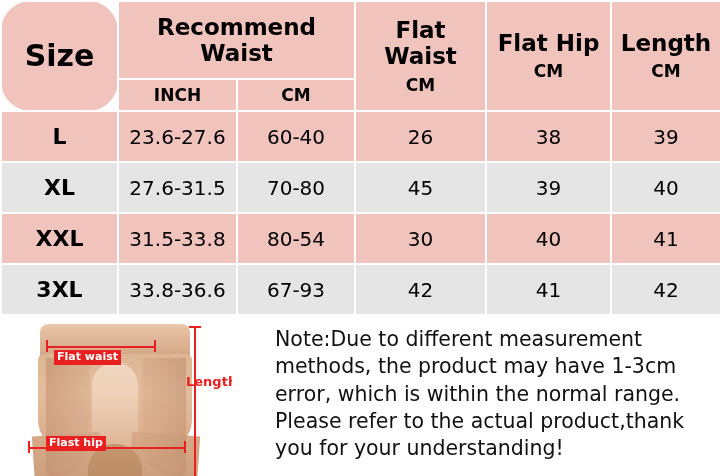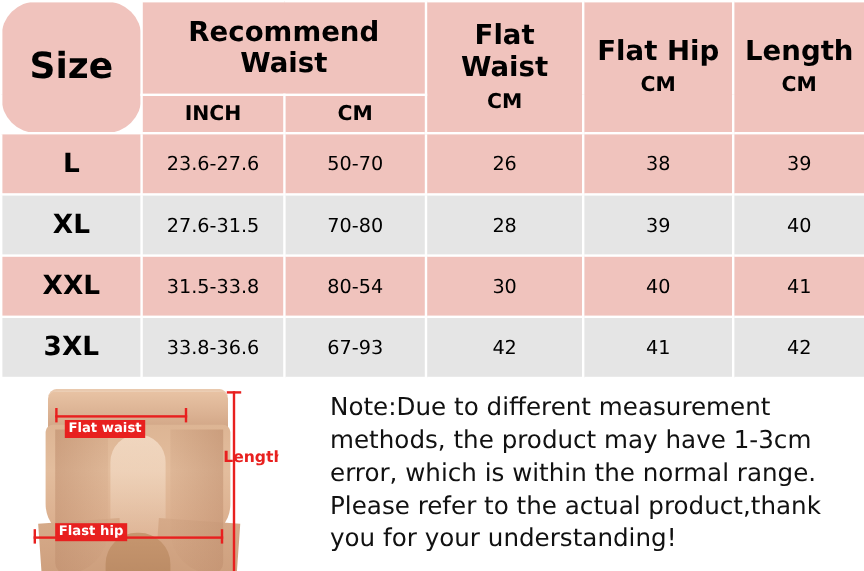--- a/index.html
+++ b/index.html
@@ -47,21 +47,21 @@
     font-size: 30px;
     font-weight: bold;
     border-radius: 30px;
   }
   .hdr-sub {
     font-size: 17px;
     font-weight: bold;
     height: 28px;
   }
   .data-cell {
-    font-size: 16px;
+    font-size: 20px;
     height: 47px;
     background: #f2cbc6;
   }
   .data-cell.sz {
     font-weight: bold;
     font-size: 22px;
   }
   tr.row-alt td {
     background: #e5e5e5;
   }
@@ -251,30 +251,30 @@
         </td>
       </tr>
       <tr>
         <td class="hdr-sub">INCH</td>
         <td class="hdr-sub">CM</td>
       </tr>
 
       <tr>
         <td class="data-cell sz">L</td>
         <td class="data-cell">23.6-27.6</td>
-        <td class="data-cell">50-70</td>
+        <td class="data-cell">60-40</td>
         <td class="data-cell">26</td>
         <td class="data-cell">38</td>
         <td class="data-cell">39</td>
       </tr>
       <tr class="row-alt">
         <td class="data-cell sz">XL</td>
         <td class="data-cell">27.6-31.5</td>
         <td class="data-cell">70-80</td>
-        <td class="data-cell">28</td>
+        <td class="data-cell">45</td>
         <td class="data-cell">39</td>
         <td class="data-cell">40</td>
       </tr>
       <tr>
         <td class="data-cell sz">XXL</td>
         <td class="data-cell">31.5-33.8</td>
         <td class="data-cell">80-54</td>
         <td class="data-cell">30</td>
         <td class="data-cell">40</td>
         <td class="data-cell">41</td>

